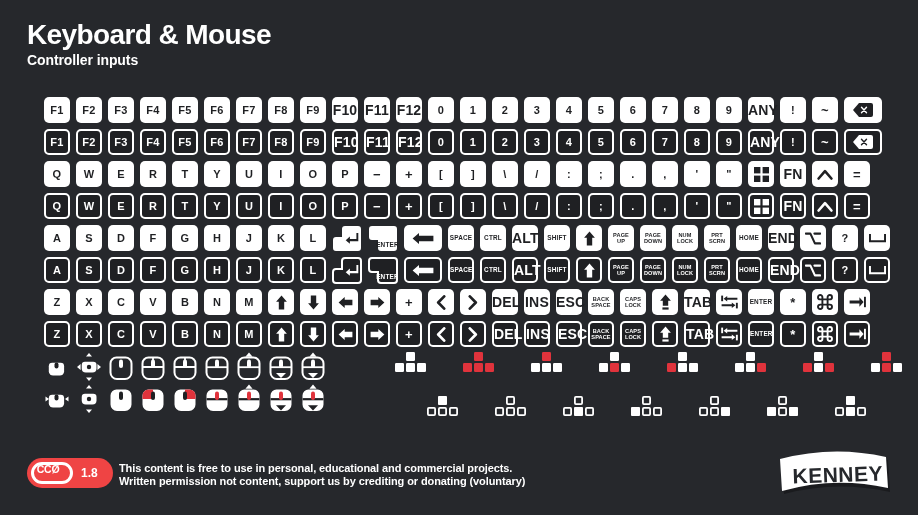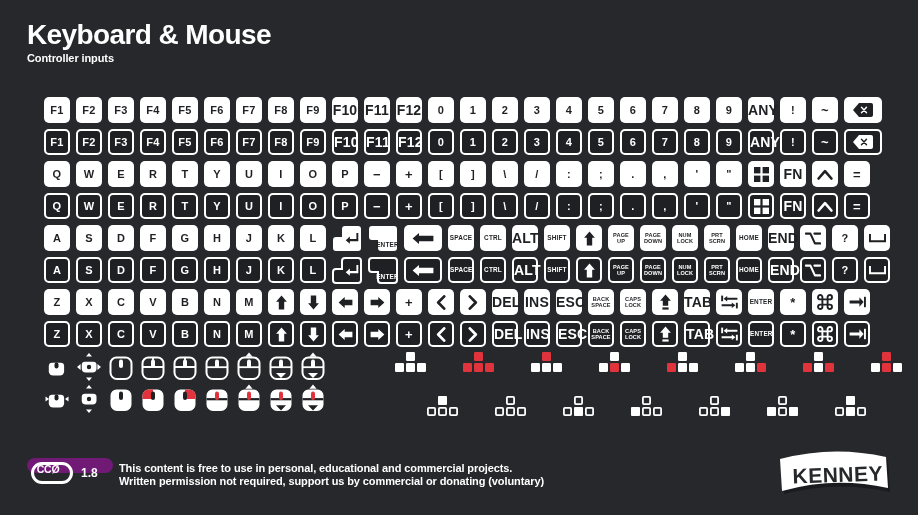--- a/index.html
+++ b/index.html
@@ -11,21 +11,21 @@
   }
   .sheet{position:relative;width:918px;height:515px;}
 
   
   .header{position:absolute;left:27px;top:20px;}
   .title{
     font-size:28px;font-weight:bold;color:#ffffff;letter-spacing:-0.6px;
     line-height:1.05;white-space:nowrap;
   }
   .subtitle{
-    font-size:11px;font-weight:bold;color:#ffffff;letter-spacing:-0.1px;
+    font-size:14px;font-weight:bold;color:#ffffff;letter-spacing:-0.1px;
     margin-top:3px;white-space:nowrap;
   }
 
   
   .keyboard{position:absolute;left:44px;top:97px;}
   .krow{position:relative;height:32px;white-space:nowrap;font-size:0;}
 
   .key{
     display:inline-block;vertical-align:top;position:relative;
     width:26px;height:26px;margin-right:6px;
@@ -69,21 +69,21 @@
   
   .clusters{position:absolute;left:395px;top:352px;}
   .crow{height:32px;white-space:nowrap;font-size:0;}
   .cluster{display:inline-block;vertical-align:top;width:36px;height:28px;margin-right:32px;position:relative;}
   .cluster svg{display:block;}
 
   
   .footer{position:absolute;left:0;top:450px;width:918px;height:60px;}
   .cc0{
     position:absolute;left:27px;top:8px;
-    width:86px;height:15px;border-radius:15px;background:#701a75;
+    width:86px;height:30px;border-radius:15px;background:#ef4444;
   }
   .cc0 .ring{
     position:absolute;left:4px;top:4px;width:42px;height:22px;
     border:3px solid #ffffff;border-radius:11px;box-sizing:border-box;
   }
   .cc0 .cctext{
     position:absolute;left:0;top:0;width:42px;height:22px;
     display:flex;align-items:center;justify-content:center;
     color:#ffffff;font-size:10.5px;font-weight:bold;letter-spacing:-0.2px;
   }
@@ -519,21 +519,21 @@
     </div>
 
   <div class="footer">
     <div class="cc0">
       <div class="ring"></div>
       <div class="cctext">CCØ</div>
       <div class="ver">1.8</div>
     </div>
     <div class="license">
       <div>This content is free to use in personal, educational and commercial projects.</div>
-      <div>Written permission not required, support us by commercial or donating (voluntary)</div>
+      <div>Written permission not content, support us by crediting or donating (voluntary)</div>
     </div>
     <div class="brand">
       <svg width="120" height="64" viewBox="0 0 120 64" aria-hidden="true">
         <g transform="translate(4,10)">
           <path d="M2 8 Q 54 -6 108 6 L 110 38 Q 56 26 4 40 Z" fill="#1a1b1e"></path>
           <path d="M0 5 Q 53 -9 106 3 L 108 34 Q 54 22 2 37 Z" fill="#ffffff"></path>
         </g>
         <text x="62" y="38" text-anchor="middle" font-family="'Liberation Sans',sans-serif" font-size="21" font-weight="bold" fill="#26282c" letter-spacing="0.5" transform="rotate(-2 62 38)">KENNEY</text>
       </svg>
     </div>

